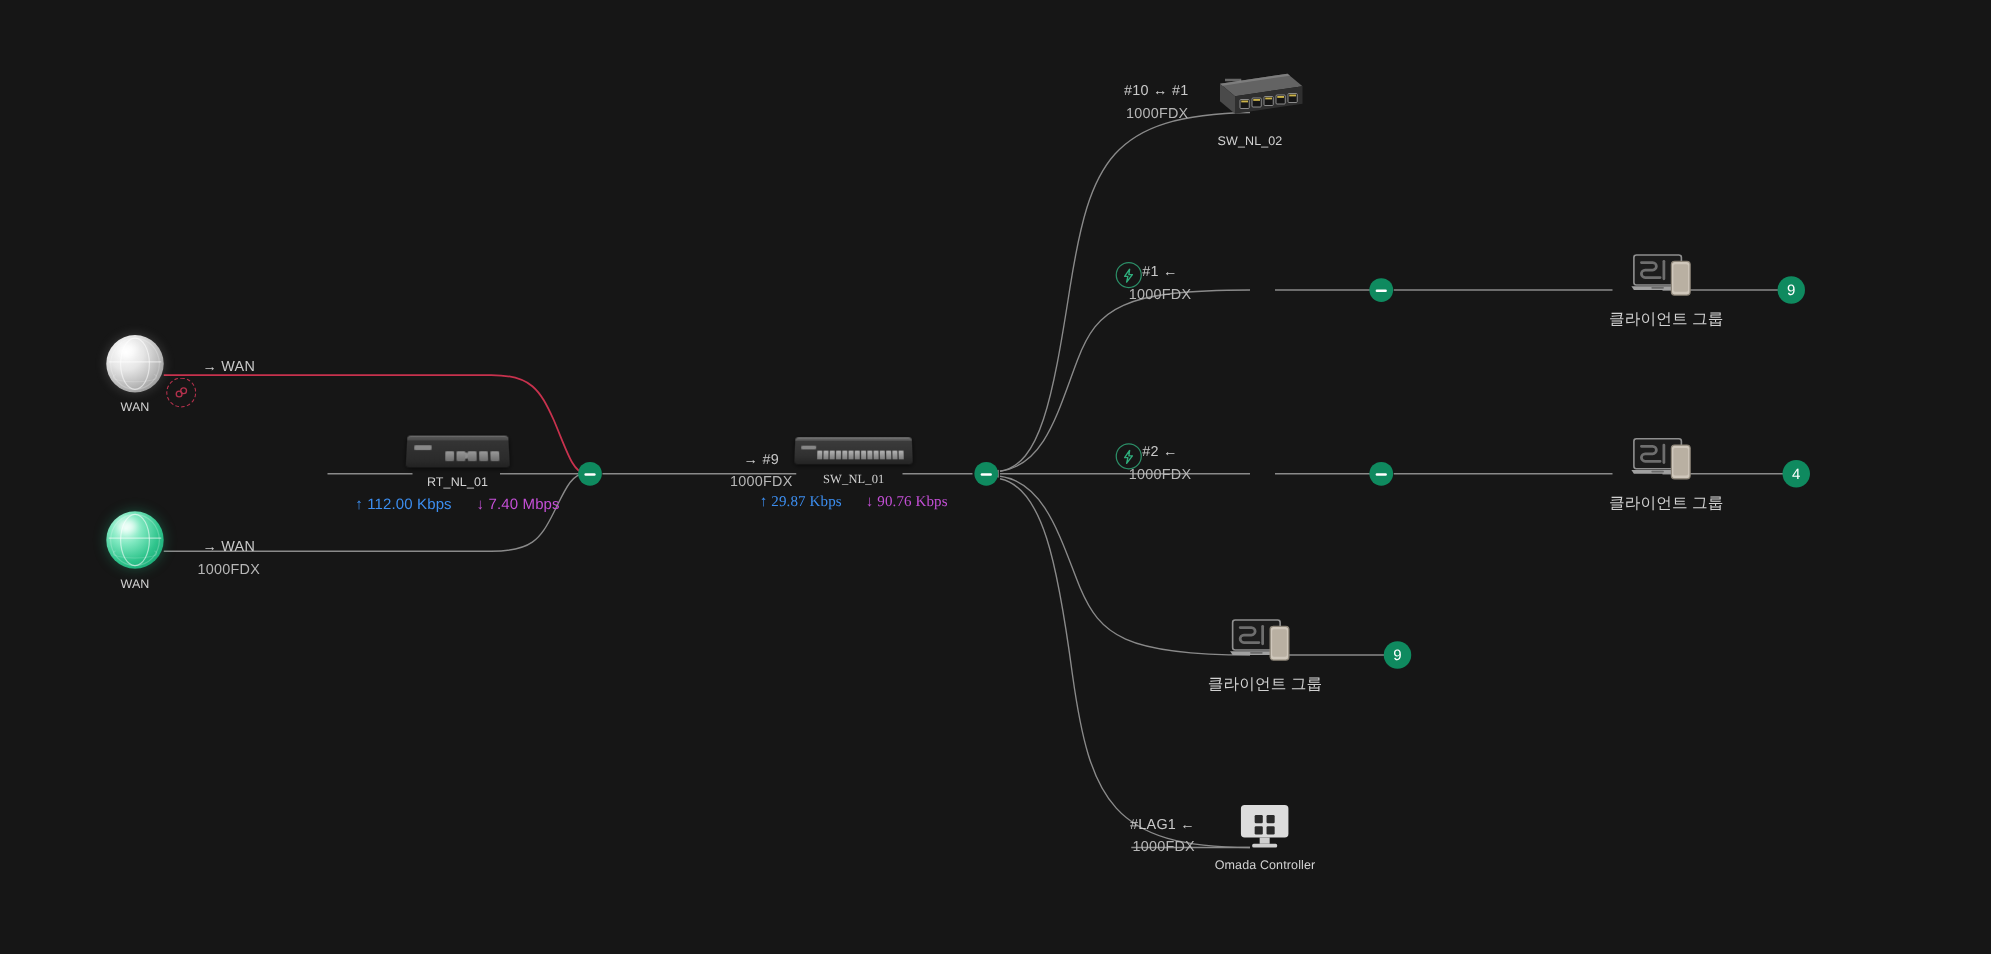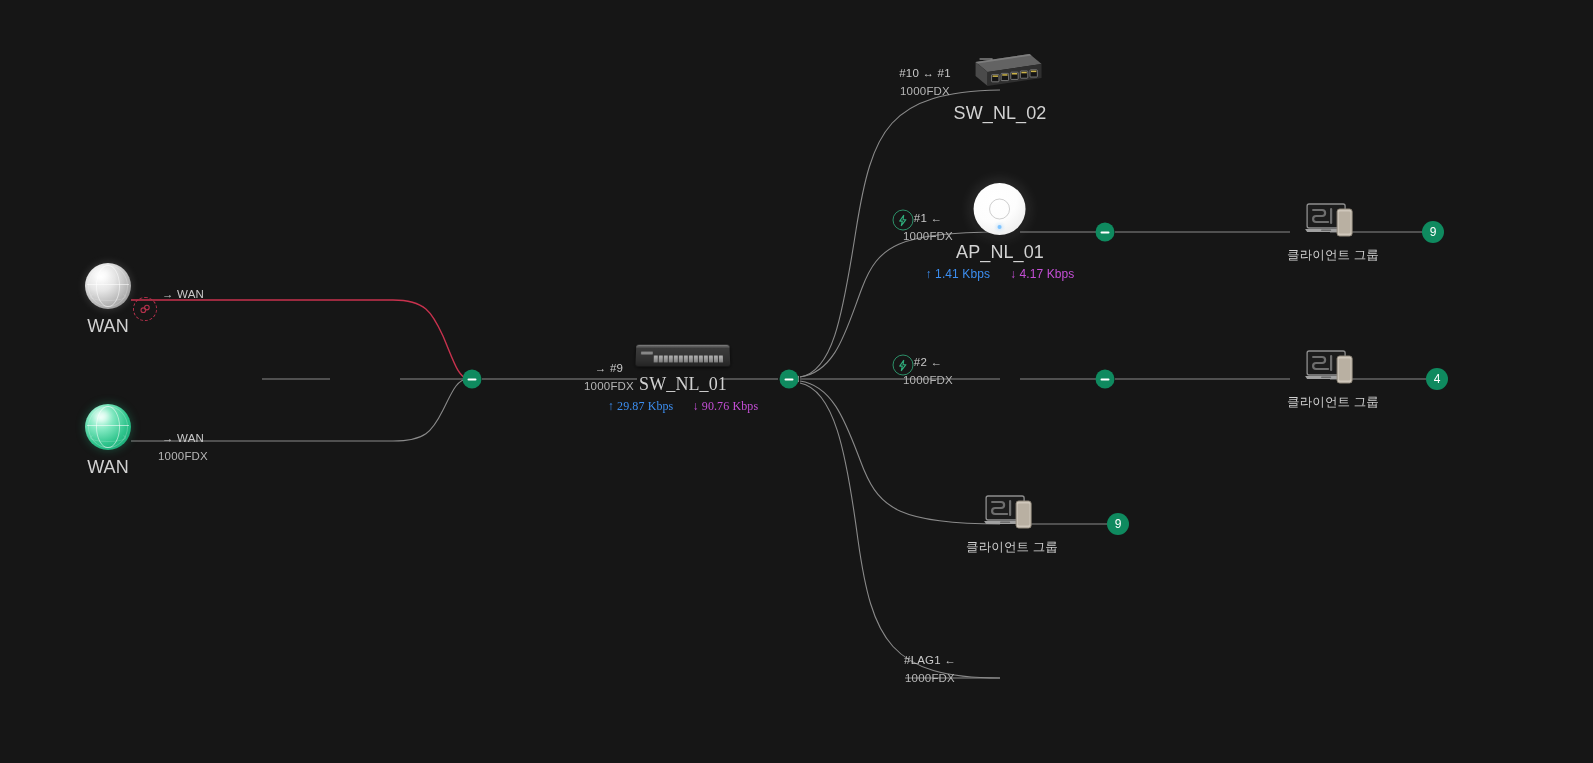--- a/index.html
+++ b/index.html
@@ -28,21 +28,21 @@
   }
 
   
   .node {
     position: absolute;
     transform: translate(-50%, -50%);
     text-align: center;
     white-space: nowrap;
   }
   .node-label {
-    font-size: 18px;
+    font-size: 10px;
     color: #d2d2d2;
     margin-top: 7px;
     letter-spacing: .1px;
   }
   .node-label.ko {
     font-size: 12.5px;
     color: #d2d2d2;
   }
   .rates {
     margin-top: 4px;
@@ -365,20 +365,39 @@
     <div class="globe green">
       <div class="hilite"></div>
       <div class="meridian"></div>
       <div class="meridian m2"></div>
       <div class="equator"></div>
       <div class="equator e2"></div>
     </div>
     <div class="node-label">WAN</div>
   </div>
 
+  <div class="node" style="left:366px; top:379px;">
+    <div class="router-box">
+      <div class="brand"></div>
+      <div class="sfp"></div>
+      <div class="ports">
+          <i></i>
+          <i></i>
+          <i></i>
+          <i></i>
+          <i></i>
+        </div>
+    </div>
+    <div class="node-label">RT_NL_01</div>
+    <div class="rates">
+      <span class="rate-up">↑&nbsp;<span>112.00 Kbps</span></span>
+      <span class="rate-gap"></span>
+      <span class="rate-dn">↓&nbsp;<span>7.40 Mbps</span></span>
+    </div>
+  </div>
 
   <div class="node" style="left:683px; top:379px;font-family:Liberation Serif, serif;">
     <div class="switch24">
       <div class="brand"></div>
       <div class="ports">
         <i></i>
           <i></i>
           <i></i>
           <i></i>
           <i></i>
@@ -421,31 +440,20 @@
           <rect x="56.2" y="21" width="5.4" height="1.5"></rect>
           <rect x="65.8" y="19.8" width="5.4" height="1.5"></rect>
           <rect x="75.4" y="18.6" width="5.4" height="1.5"></rect>
         </g>
         <rect x="24" y="6" width="13" height="2" fill="#9f9f9f" opacity=".6"></rect>
       </svg>
     </div>
     <div class="node-label">SW_NL_02</div>
   </div>
 
-  <div class="node" style="left:1000px; top:232px;">
-    <div class="ap">
-        <div class="led"></div>
-      </div>
-    <div class="node-label">AP_NL_01</div>
-    <div class="rates">
-      <span class="rate-up">↑&nbsp;<span>1.41 Kbps</span></span>
-      <span class="rate-gap"></span>
-      <span class="rate-dn">↓&nbsp;<span>4.17 Kbps</span></span>
-    </div>
-  </div>
 
 
   <div class="node" style="left:1333px; top:232px;">
     <div class="clients">
       <svg width="58" height="40" viewBox="0 0 58 40">
         <rect x="3" y="4" width="38" height="24" rx="2" fill="#1c1c1c" stroke="#8f8f8f" stroke-width="1.3"></rect>
         <g fill="none" stroke="#6e6e6e" stroke-width="2.2" stroke-linecap="round">
           <path d="M9,10 h9 a3,3 0 0 1 0,6 h-6 a3,3 0 0 0 0,6 h12"></path>
           <path d="M27,9 v14"></path>
         </g>
@@ -485,36 +493,52 @@
         </g>
         <path d="M1,29 h42 l-2,3 h-38 z" fill="#a0a0a0"></path>
         <rect x="17" y="29.6" width="10" height="1.4" rx=".6" fill="#6a6a6a"></rect>
         <rect x="33" y="9" width="15" height="27" rx="2.6" fill="#cfc7bb" stroke="#8d8578" stroke-width="1"></rect>
         <rect x="34.6" y="11.4" width="11.8" height="22" rx="1.4" fill="#b9b0a2"></rect>
       </svg>
     </div>
     <div class="node-label ko">클라이언트 그룹</div>
   </div>
 
+  <div class="node" style="left:1012px; top:670px;">
+    <div class="monitor">
+      <svg width="46" height="38" viewBox="0 0 46 38">
+        <rect x="4" y="2" width="38" height="26" rx="3" fill="#dcdcdc"></rect>
+        <rect x="19" y="28" width="8" height="5" fill="#cfcfcf"></rect>
+        <rect x="13" y="33" width="20" height="3" rx="1.2" fill="#cfcfcf"></rect>
+        <g fill="#2a2a2a">
+          <rect x="15" y="10" width="6.5" height="6.5" rx="1"></rect>
+          <rect x="24.5" y="10" width="6.5" height="6.5" rx="1"></rect>
+          <rect x="15" y="19" width="6.5" height="6.5" rx="1"></rect>
+          <rect x="24.5" y="19" width="6.5" height="6.5" rx="1"></rect>
+        </g>
+      </svg>
+    </div>
+    <div class="node-label">Omada Controller</div>
+  </div>
 
   <div class="link-label" style="left:183px; top:295px;">
     <div>→ WAN</div>
   </div>
 
   <div class="link-label" style="left:183px; top:448px;">
     <div>→ WAN</div>
     <div class="speed">1000FDX</div>
   </div>
 
   <div class="link-label" style="left:609px; top:378px;">
     <div>→ #9</div>
     <div class="speed">1000FDX</div>
   </div>
 
-  <div class="link-label" style="left:925px; top:83px;">
+  <div class="link-label" style="left:925px; top:83px;text-align:right;">
     <div>#10 ↔ #1</div>
     <div class="speed">1000FDX</div>
   </div>
 
   <div class="link-label" style="left:928px; top:228px;">
     <div>#1 ←</div>
     <div class="speed">1000FDX</div>
   </div>
   <div class="poe-icon" style="left:903px; top:220px;">
     <svg width="11" height="12" viewBox="0 0 11 12">
@@ -525,21 +549,21 @@
   <div class="link-label" style="left:928px; top:372px;">
     <div>#2 ←</div>
     <div class="speed">1000FDX</div>
   </div>
   <div class="poe-icon" style="left:903px; top:365px;">
     <svg width="11" height="12" viewBox="0 0 11 12">
       <path d="M6.2,0.8 L2.2,6.6 h2.6 l-1,4.6 L8.4,5.2 H5.6 z" fill="none" stroke="#2fae7c" stroke-width="1.1" stroke-linejoin="round"></path>
     </svg>
   </div>
 
-  <div class="link-label" style="left:930px; top:670px;">
+  <div class="link-label" style="left:930px; top:670px;text-align:right;">
     <div>#LAG1 ←</div>
     <div class="speed">1000FDX</div>
   </div>
 
   <div class="collapse-btn" style="left:472px; top:379px;">
       <span></span>
     </div>
   <div class="collapse-btn" style="left:789px; top:379px;">
       <span></span>
     </div>

